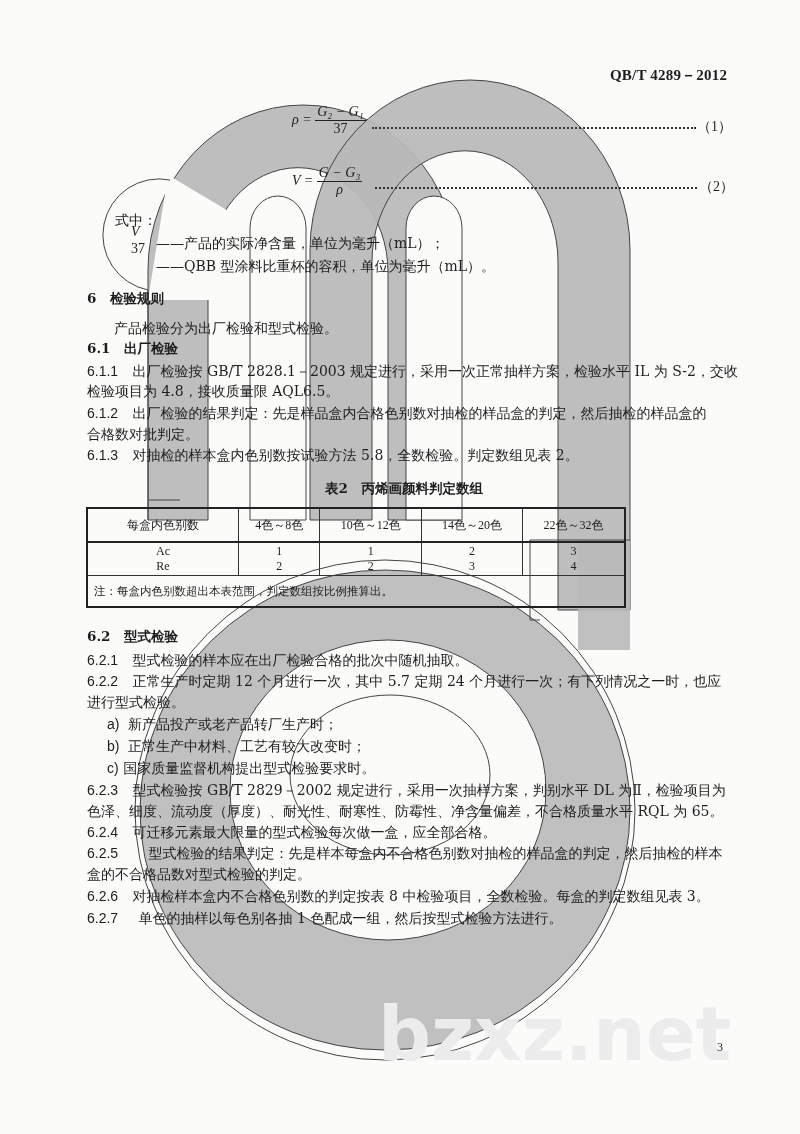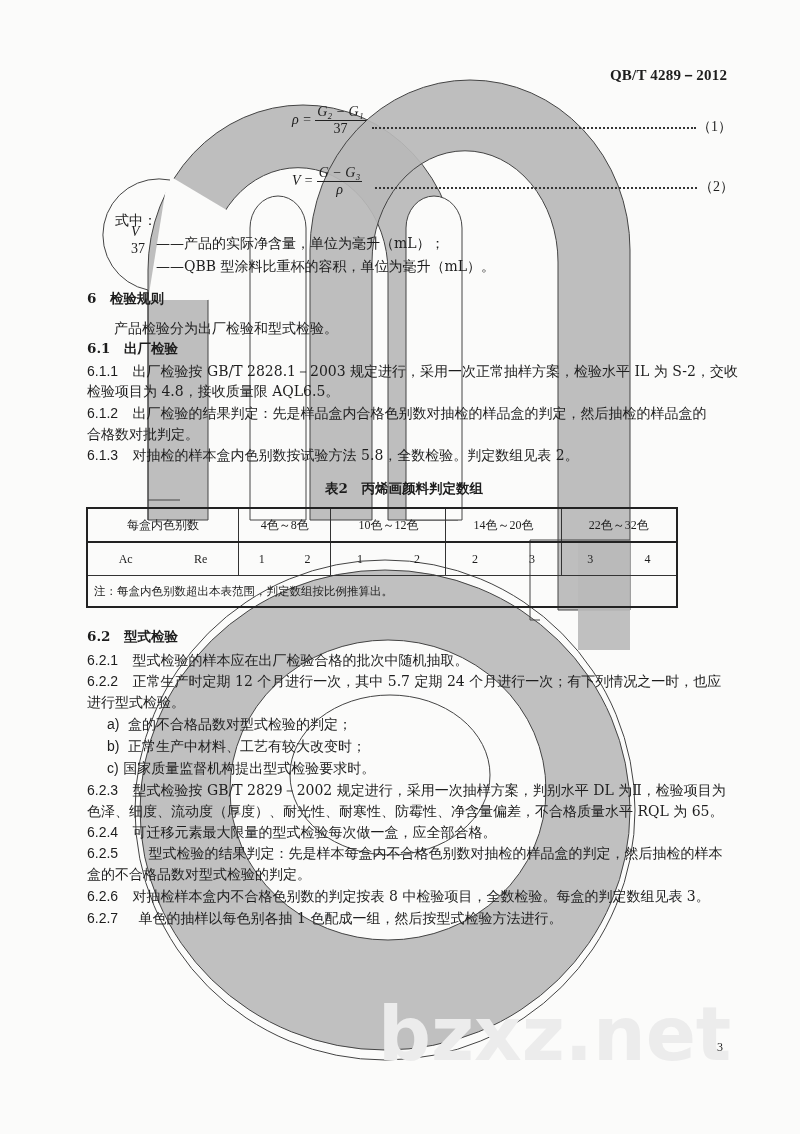--- a/index.html
+++ b/index.html
@@ -17,25 +17,25 @@
   .body-text { font-size: 14px; line-height: 20px; }
   .heading { font-weight: bold; font-size: 13.5px; }
   .num { display: inline-block; font-family: "Liberation Sans", sans-serif; }
   .formula { font-family: "Liberation Serif", serif; font-style: italic; font-size: 14px; }
   .frac { display: inline-block; vertical-align: middle; text-align: center; }
   .frac .top { display: block; border-bottom: 1px solid #222; padding: 0 2px; }
   .frac .bot { display: block; }
   .dots { position: absolute; border-top: 2px dotted #333; height: 0; }
   .eqno { font-family: "Liberation Serif", serif; font-size: 14px; }
   .caption { font-weight: bold; font-size: 13.5px; }
-  table.t2 { position: absolute; left: 86px; top: 507px; width: 592px; border-collapse: collapse; font-size: 12px; font-family: "Liberation Serif", serif; }
+  table.t2 { position: absolute; left: 86px; top: 507px; width: 540px; border-collapse: collapse; font-size: 12px; font-family: "Liberation Serif", serif; }
   table.t2 td { border: 1px solid #333; height: 32px; text-align: center; padding: 0; }
   table.t2 tr.r1 td { border-bottom: 2px solid #222; }
   table.t2 { border: 2px solid #222; }
-  .pair { display: flex; justify-content: space-around; }
+  .pair { display: flex; justify-content: space-around; flex-direction: column; }
   .note-cell { text-align: left !important; padding-left: 6px !important; font-size: 11.5px; height: 30px !important; }
   .page-no { left: 717px; top: 1040px; font-size: 12px; font-family: "Liberation Serif", serif; }
 </style>
 </head>
 <body>
 
 <div class="page">
 
   <svg class="wm" viewBox="0 0 800 1134" xmlns="http://www.w3.org/2000/svg">
     <g fill="#b9b9b9" fill-opacity="0.92" stroke="#444" stroke-width="1">
@@ -178,21 +178,21 @@
       <span style="margin-left:10px">型式检验的样本应在出厂检验合格的批次中随机抽取。</span>
     </div>
     <div class="abs body-text" style="left:87px; top:671px;">
       <span class="num">6.2.2</span>
       <span style="margin-left:10px">正常生产时定期 12 个月进行一次，其中 5.7 定期 24 个月进行一次；有下列情况之一时，也应</span>
     </div>
     <div class="abs body-text" style="left:87px; top:692px;">进行型式检验。</div>
 
     <div class="abs body-text" style="left:107px; top:714px;">
       <span class="num">a)</span>
-      <span style="margin-left:4px">盒的不合格品数对型式检验的判定；</span>
+      <span style="margin-left:4px">新产品投产或老产品转厂生产时；</span>
     </div>
     <div class="abs body-text" style="left:107px; top:736px;">
       <span class="num">b)</span>
       <span style="margin-left:4px">正常生产中材料、工艺有较大改变时；</span>
     </div>
     <div class="abs body-text" style="left:107px; top:758px;">
       <span class="num">c)</span>
       <span style="">国家质量监督机构提出型式检验要求时。</span>
     </div>
 

